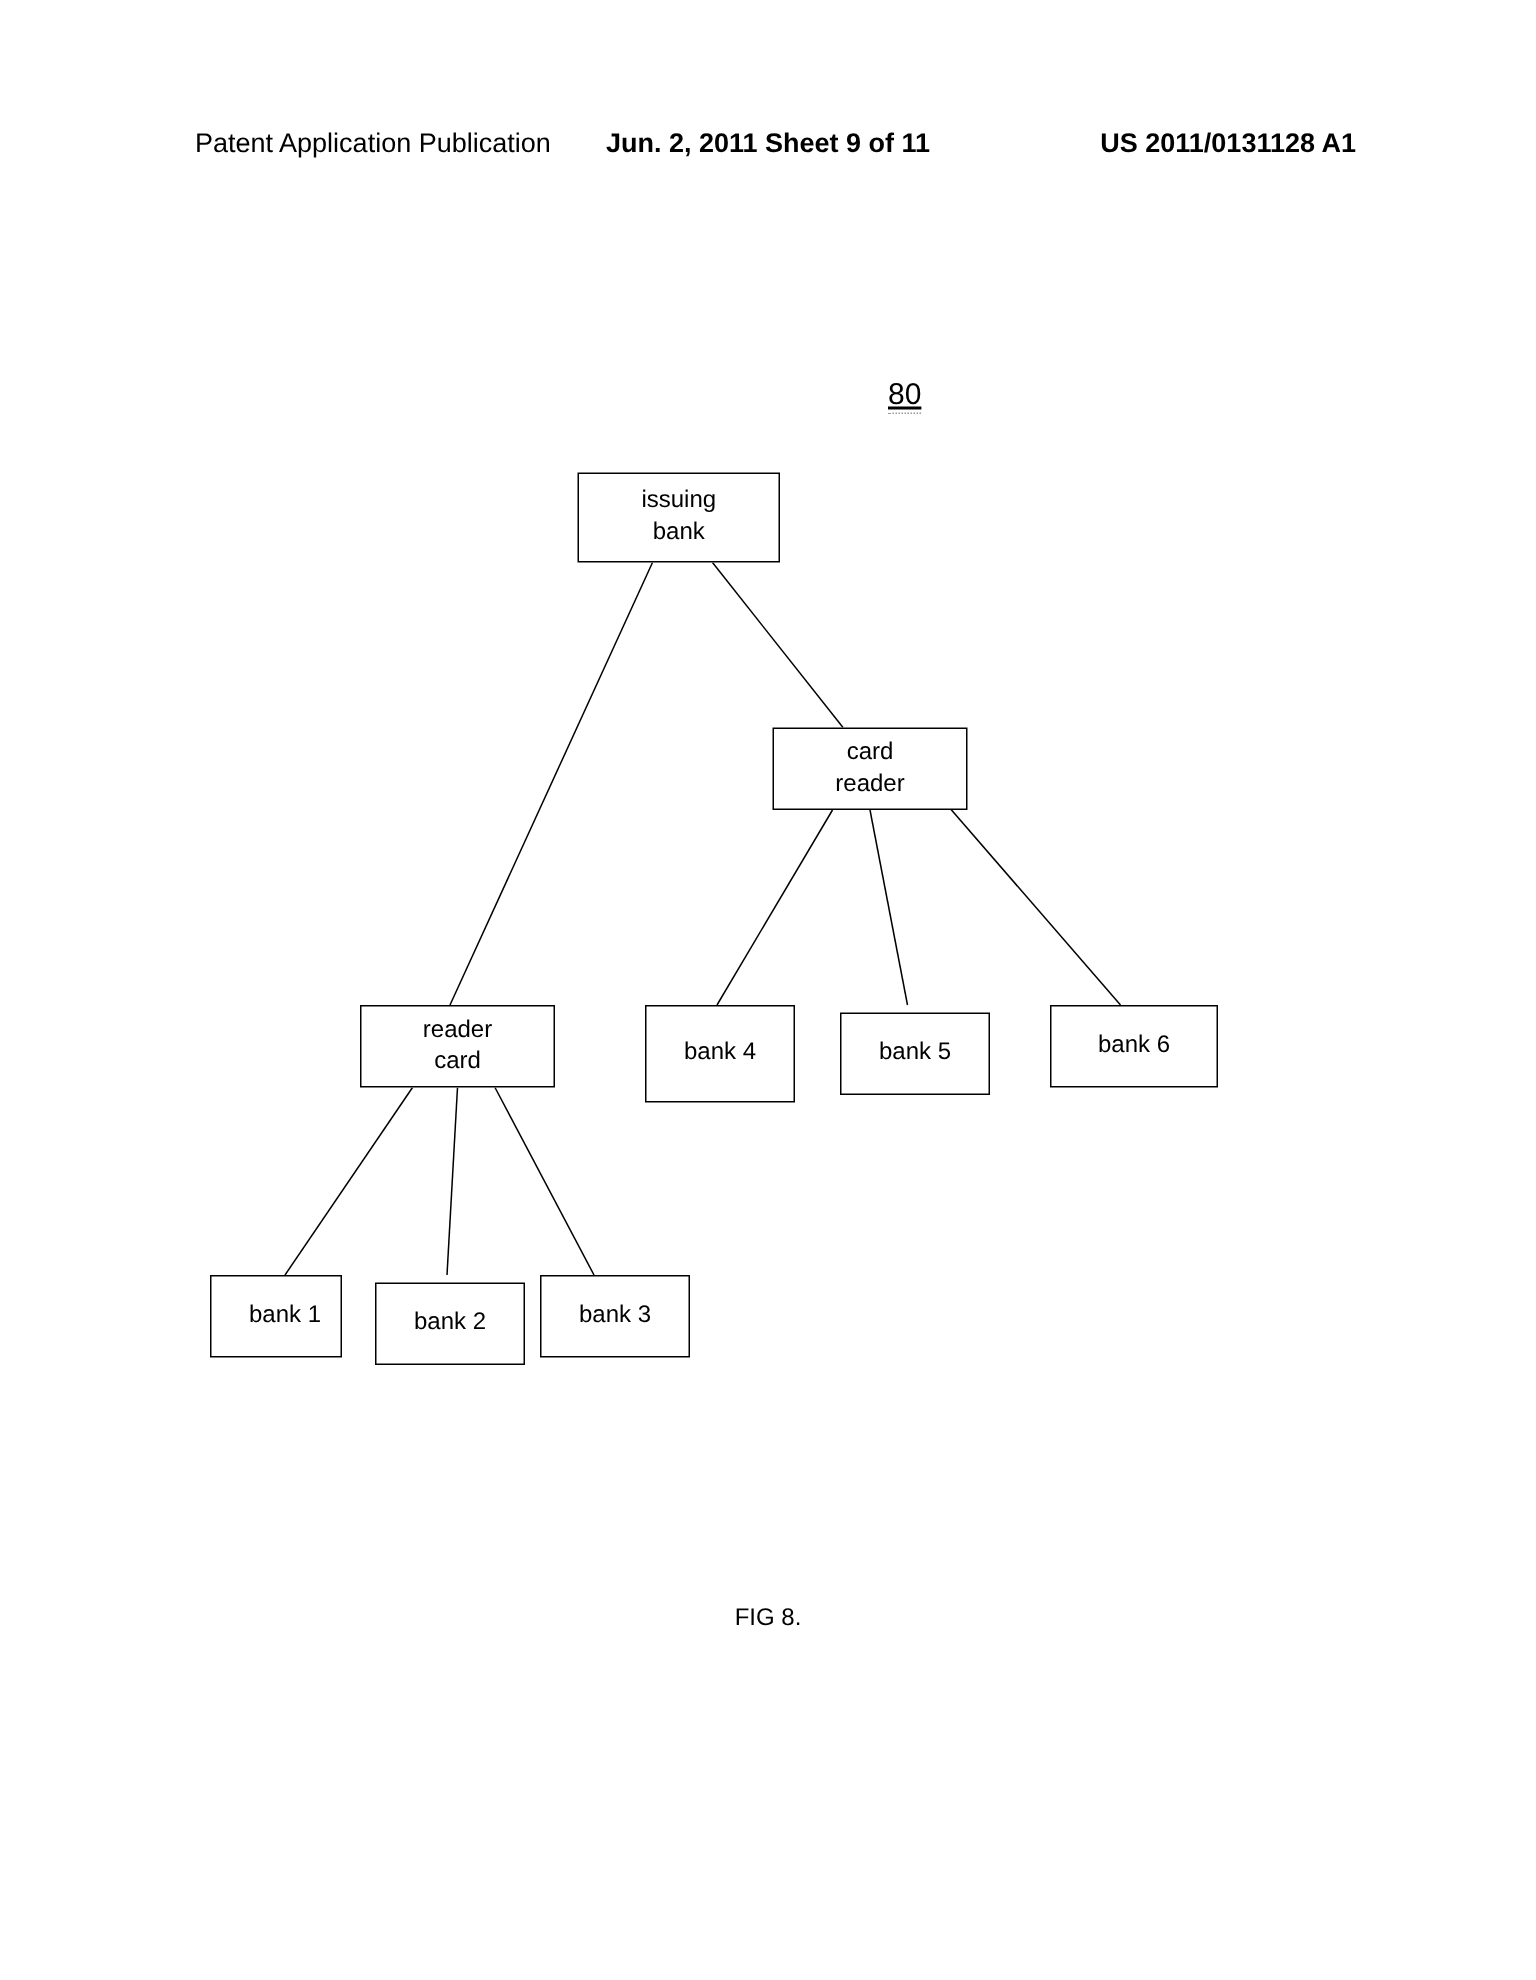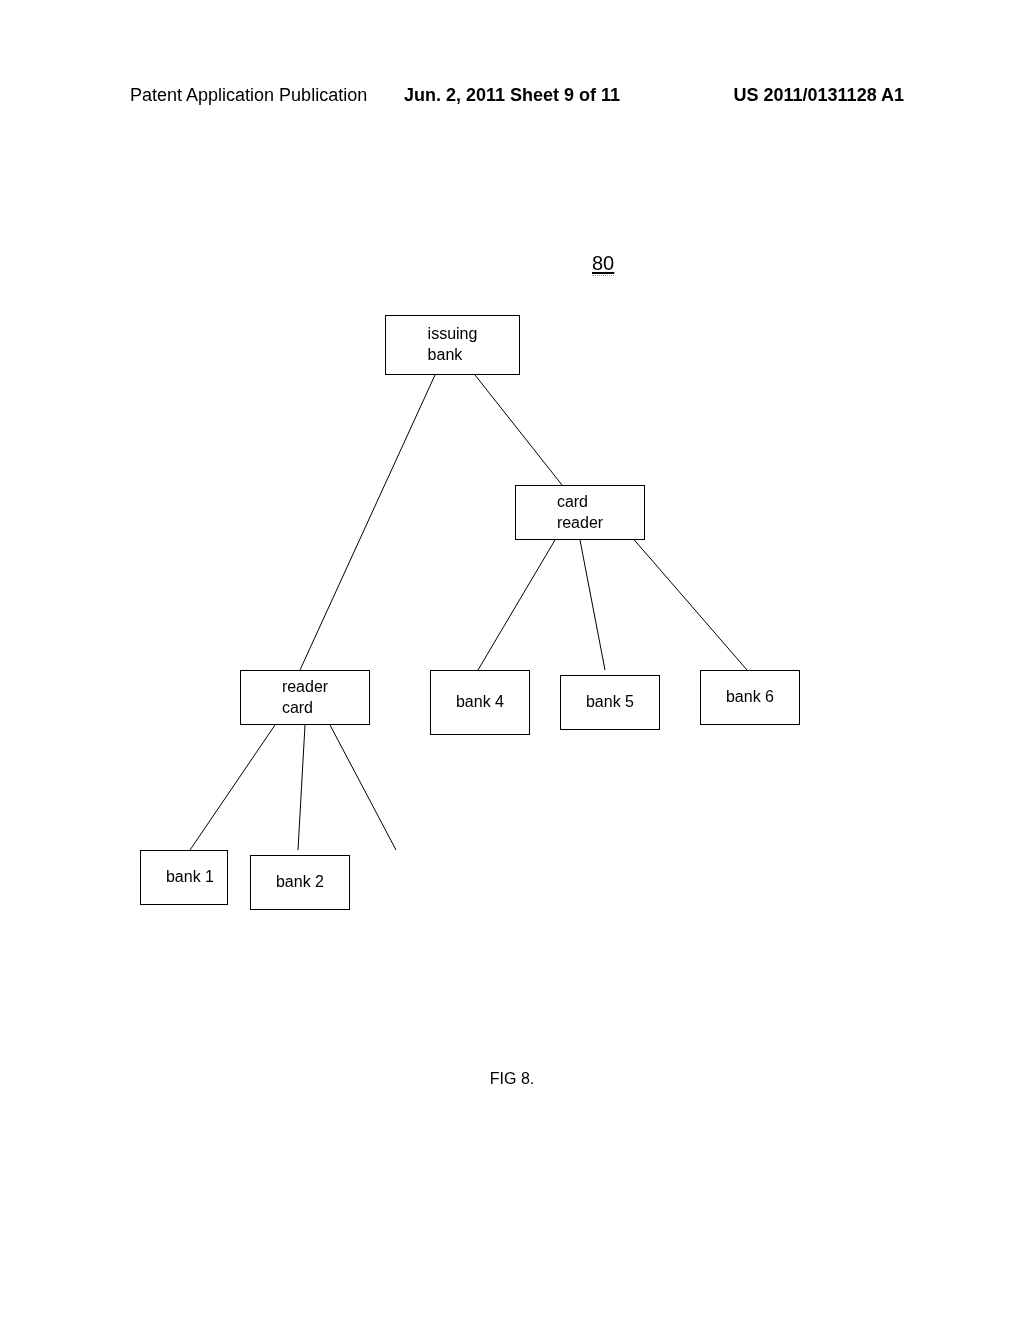--- a/index.html
+++ b/index.html
@@ -52,21 +52,21 @@
       width: 1024px;
       height: 700px;
     }
     .node {
       position: absolute;
       border: 1px solid #000;
       background: white;
       display: flex;
       align-items: center;
       justify-content: center;
-      text-align: left;
+      text-align: center;
       font-size: 16px;
       line-height: 1.3;
       padding: 4px;
     }
     .fig-caption {
       position: absolute;
       top: 1050px;
       left: 0;
       right: 0;
       text-align: center;
@@ -121,27 +121,30 @@
   </div>
 
   <div class="node" style="left:430px; top:370px; width:100px; height:65px;">
     <span>bank 4</span>
   </div>
 
   <div class="node" style="left:560px; top:375px; width:100px; height:55px;">
     <span>bank 5</span>
   </div>
 
-  <div class="node" style="left:700px; top:370px; width:100px; height:55px;">
+  <div class="node" style="left:700px; top:370px; width:112px; height:55px;">
     <span>bank 6</span>
   </div>
 
   <div class="node" style="left:140px; top:550px; width:88px; height:55px;padding-left:16px;">
     <span>bank 1</span>
   </div>
 
   <div class="node" style="left:250px; top:555px; width:100px; height:55px;">
     <span>bank 2</span>
   </div>
 
+  <div class="node" style="left:360px; top:550px; width:100px; height:55px;">
+    <span>bank 3</span>
+  </div>
 </div>
 
 <div class="fig-caption">FIG 8.</div>
 
 </body></html>

